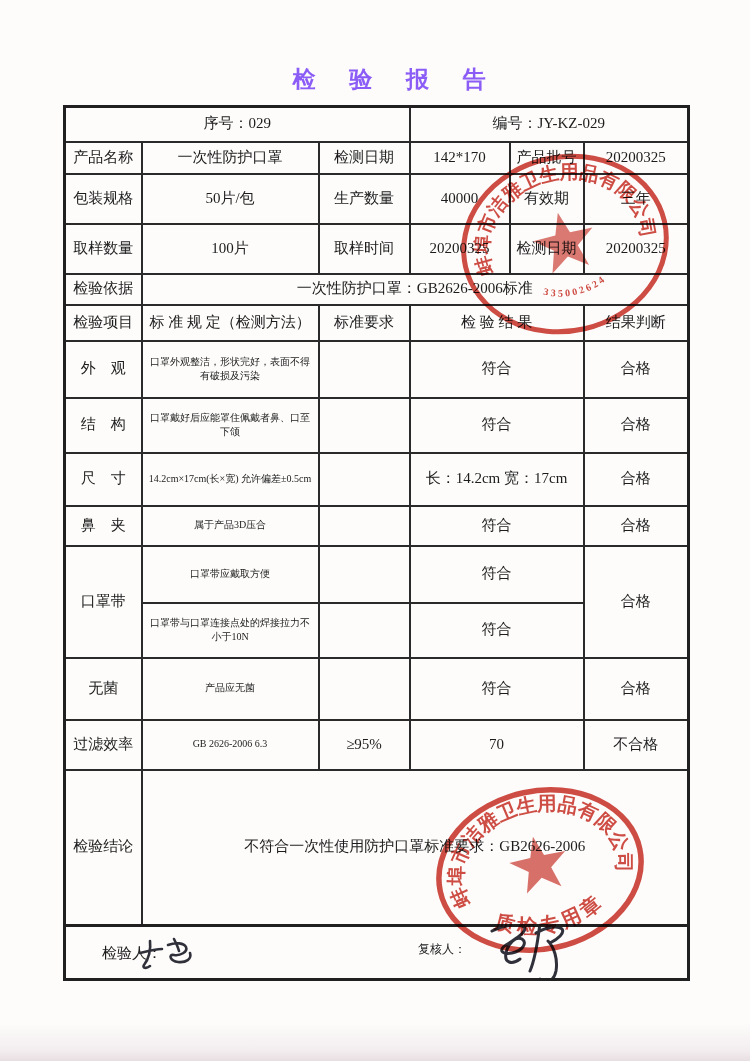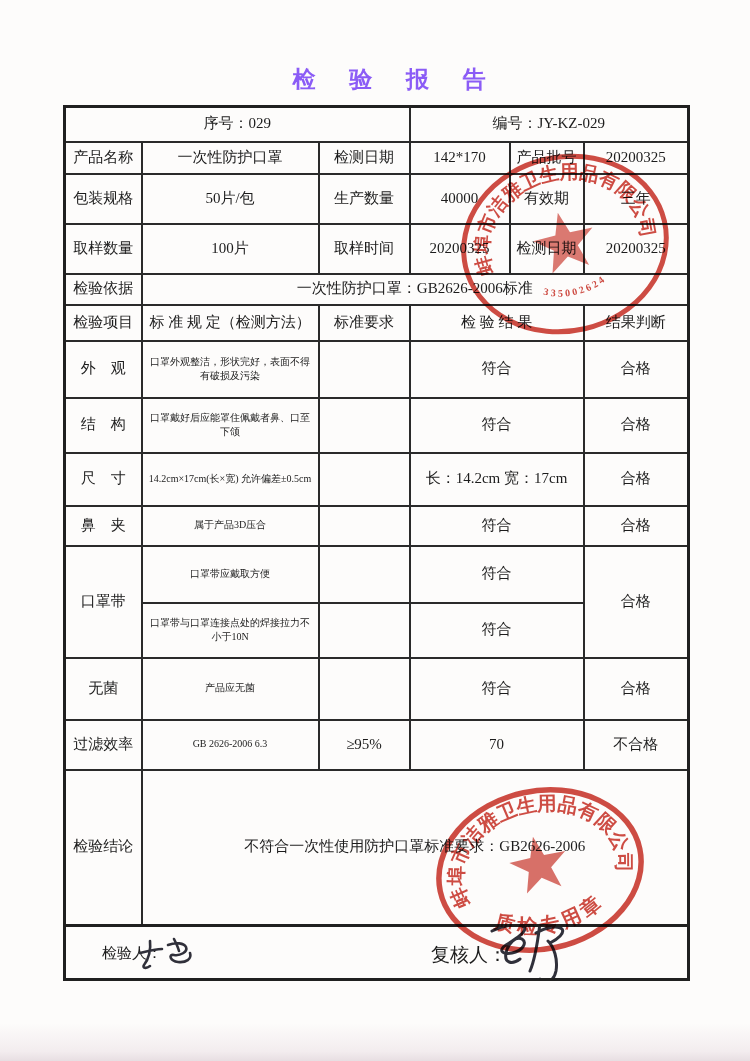--- a/index.html
+++ b/index.html
@@ -30,21 +30,21 @@
     border:2px solid #2a2a2a;
     text-align:center;vertical-align:middle;
     padding:1px 4px;line-height:1.45;
     overflow:hidden;
   }
   td.left{text-align:left;padding-left:9px;}
   td.std{font-size:10px;padding:1px 2px;}
   tr.sig-row td{border-top:3px solid #202020;}
   .sig-cell{position:relative;text-align:left;}
   .sig-label{position:absolute;top:16px;left:8px;font-size:15px;margin-left:28px;}
-  .sig-label2{position:absolute;top:14px;left:352px;font-size:19px;margin-left:13px;}
+  .sig-label2{position:absolute;top:14px;left:352px;font-size:12px;}
   .sig-svg1{position:absolute;left:68px;top:4px;}
   .sig-svg2{position:absolute;left:412px;top:-14px;}
   .stamp{position:absolute;mix-blend-mode:multiply;opacity:.88;pointer-events:none;}
   .stamp text{font-family:"Liberation Serif","DejaVu Serif",serif;font-weight:bold;}
 </style>
 </head>
 <body>
 
 <div class="doc-title">检 验 报 告</div>
 

